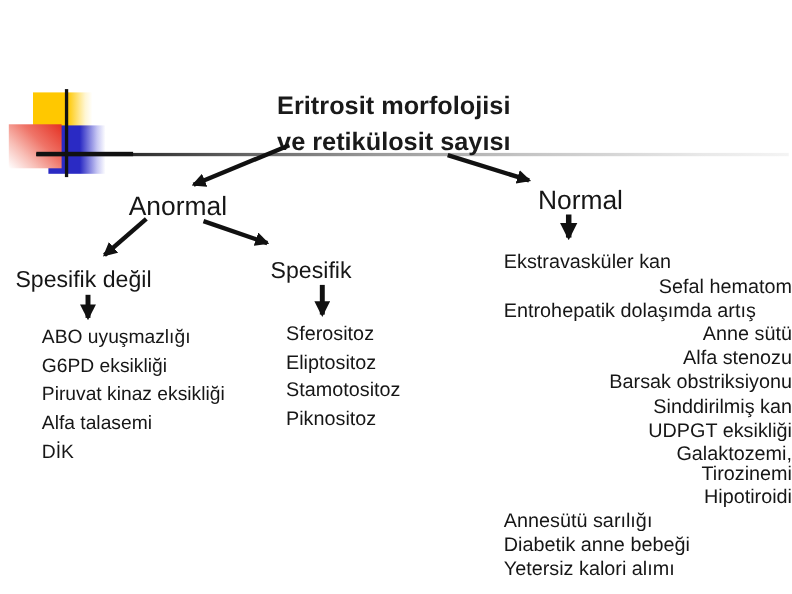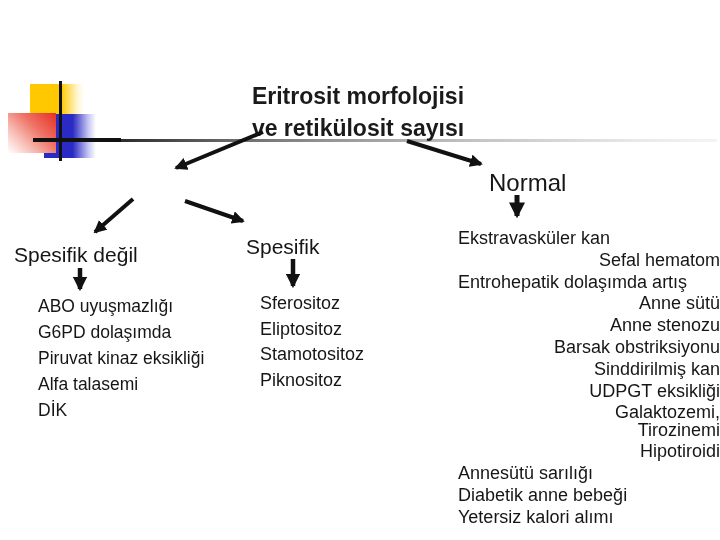--- a/index.html
+++ b/index.html
@@ -101,45 +101,46 @@
     </defs>
     <line x1="263" y1="132" x2="176" y2="168" stroke-width="4" marker-end="url(#ah)"></line>
     <line x1="407" y1="141" x2="481" y2="164" stroke-width="4" marker-end="url(#ah)"></line>
     <line x1="133" y1="199" x2="95" y2="232" stroke-width="4" marker-end="url(#ah)"></line>
     <line x1="185" y1="201" x2="243" y2="221" stroke-width="4" marker-end="url(#ah)"></line>
     <line x1="80" y1="268" x2="80" y2="289" stroke-width="4.5" marker-end="url(#ah)"></line>
     <line x1="293" y1="259" x2="293" y2="286" stroke-width="4.5" marker-end="url(#ah)"></line>
     <line x1="517" y1="195" x2="517" y2="216" stroke-width="5" marker-end="url(#ah)"></line>
   </svg>
 
+  <div class="h-anormal">Anormal</div>
   <div class="h-normal">Normal</div>
   <div class="h-spdegil">Spesifik değil</div>
   <div class="h-spesifik">Spesifik</div>
 
   <div class="list-spdegil">
     <div>ABO uyuşmazlığı</div>
-    <div>G6PD dolaşımda</div>
+    <div>G6PD eksikliği</div>
     <div>Piruvat kinaz eksikliği</div>
     <div>Alfa talasemi</div>
     <div>DİK</div>
   </div>
 
   <div class="list-spesifik">
     <div>Sferositoz</div>
     <div>Eliptositoz</div>
     <div>Stamotositoz</div>
     <div>Piknositoz</div>
   </div>
 
   <div class="list-normal">
     <div>Ekstravasküler kan</div>
     <div class="indent">Sefal hematom</div>
     <div>Entrohepatik dolaşımda artış</div>
     <div class="indent">Anne sütü</div>
-    <div class="indent">Anne stenozu</div>
+    <div class="indent">Alfa stenozu</div>
     <div class="indent">Barsak obstriksiyonu</div>
     <div class="indent">Sinddirilmiş kan</div>
     <div class="indent">UDPGT eksikliği</div>
     <div class="indent">Galaktozemi,</div>
     <div class="indent tight">Tirozinemi</div>
     <div class="indent">Hipotiroidi</div>
     <div>Annesütü sarılığı</div>
     <div>Diabetik anne bebeği</div>
     <div>Yetersiz kalori alımı</div>
   </div>

